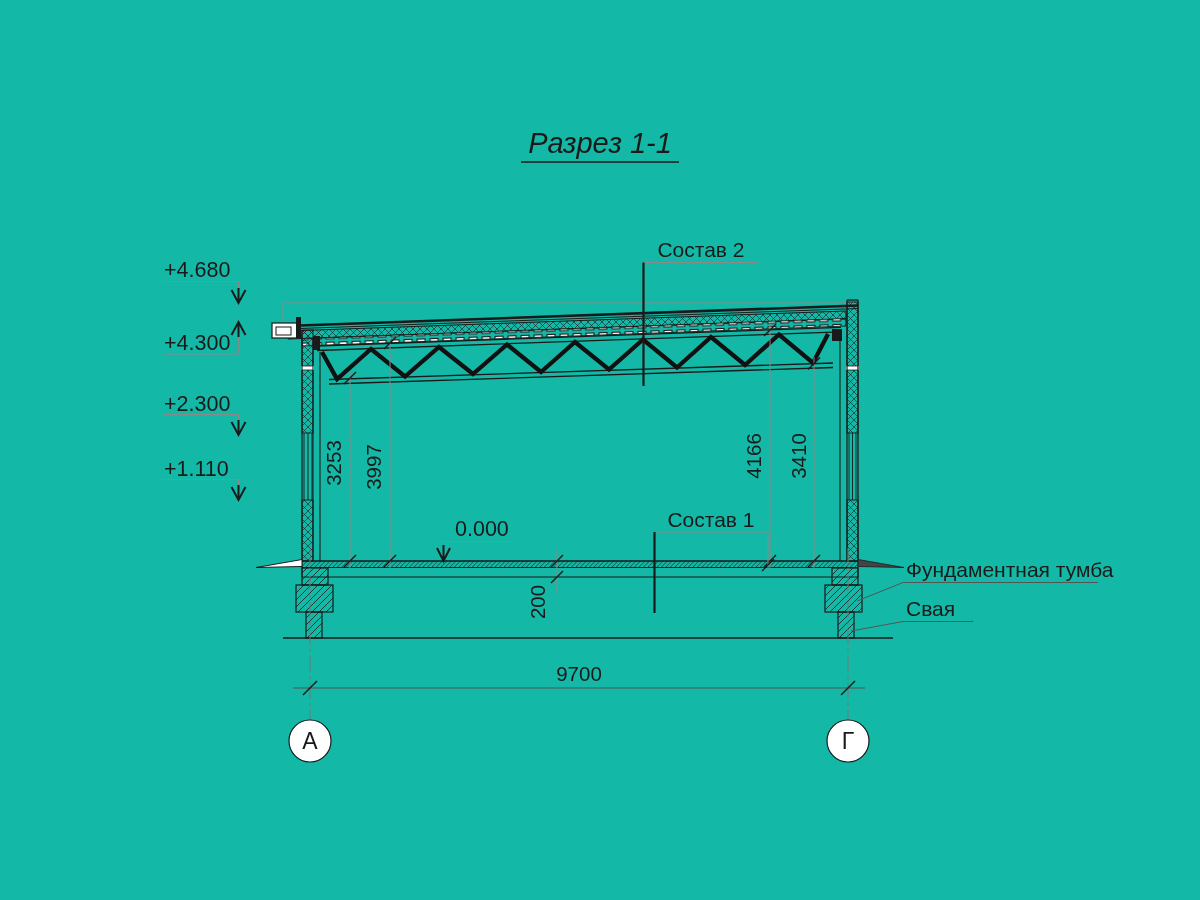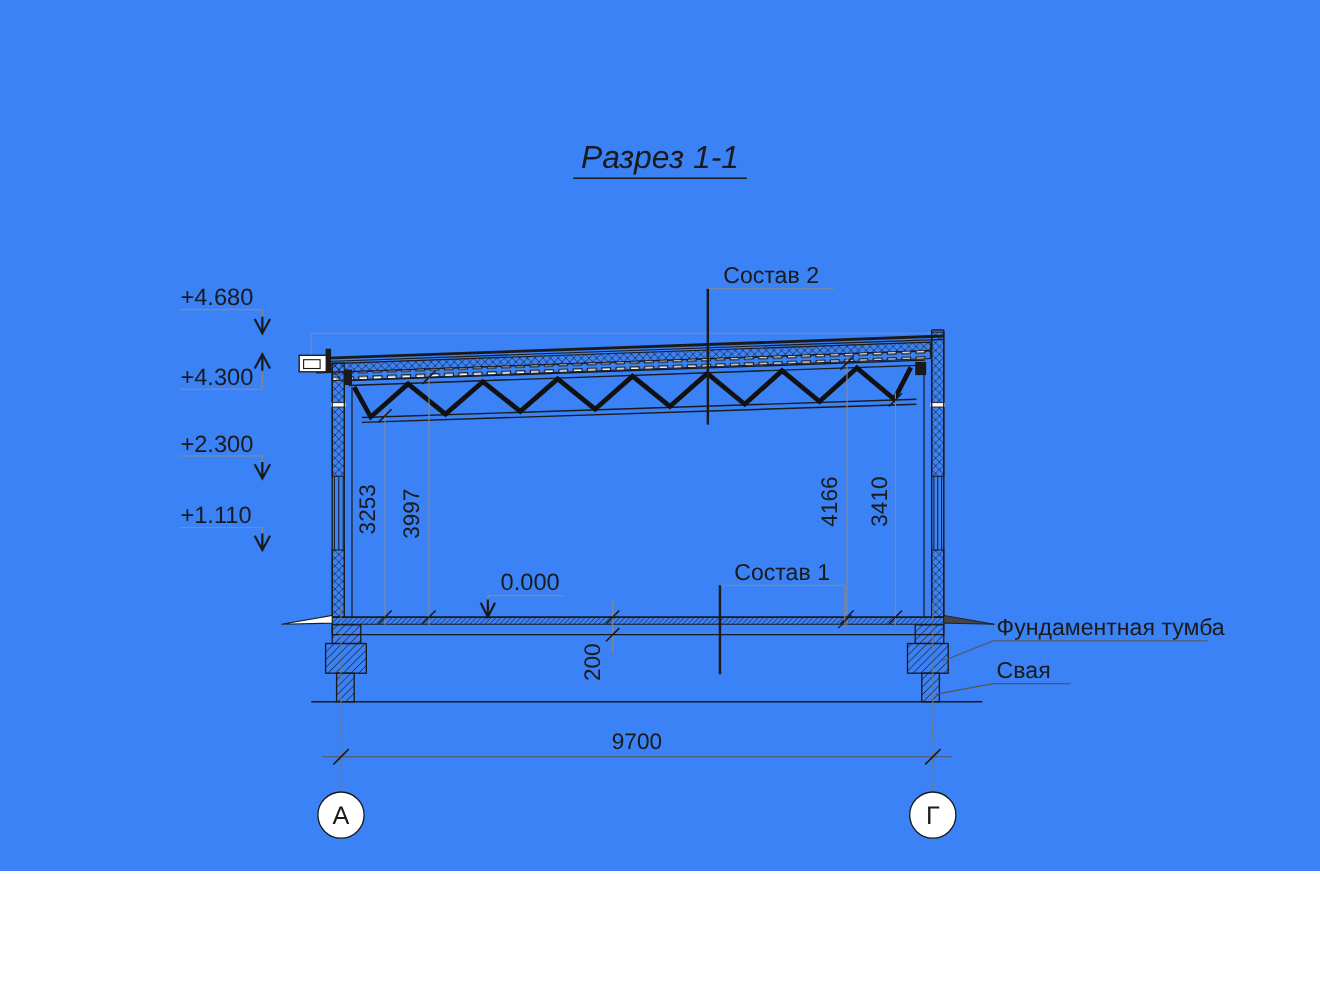--- a/index.html
+++ b/index.html
@@ -1,16 +1,16 @@
 <!DOCTYPE html>
 <html><head>
 <meta charset="utf-8">
 <style>
   html,body{margin:0;padding:0;background:#ffffff;}
-  .page{width:1200px;height:792px;position:relative;background:#3b82f6;overflow:hidden;}
+  .page{width:1200px;height:900px;position:relative;background:#14b8a6;overflow:hidden;}
   svg text{fill:#1a1a1a;font-family:"Liberation Sans","DejaVu Sans",sans-serif;}
   .t-title{font-size:29px;font-style:italic;}
   .t-lvl{font-size:21.5px;}
   .t-dim{font-size:20.5px;}
   .t-lbl{font-size:21px;}
   .t-axis{font-size:23px;}
   .ink{stroke:#1a1a1a;}
   .thin{stroke:#8a8a8a;stroke-width:1;}
   .lead{stroke:#555555;stroke-width:1;}
   .nofill{fill:none;}

